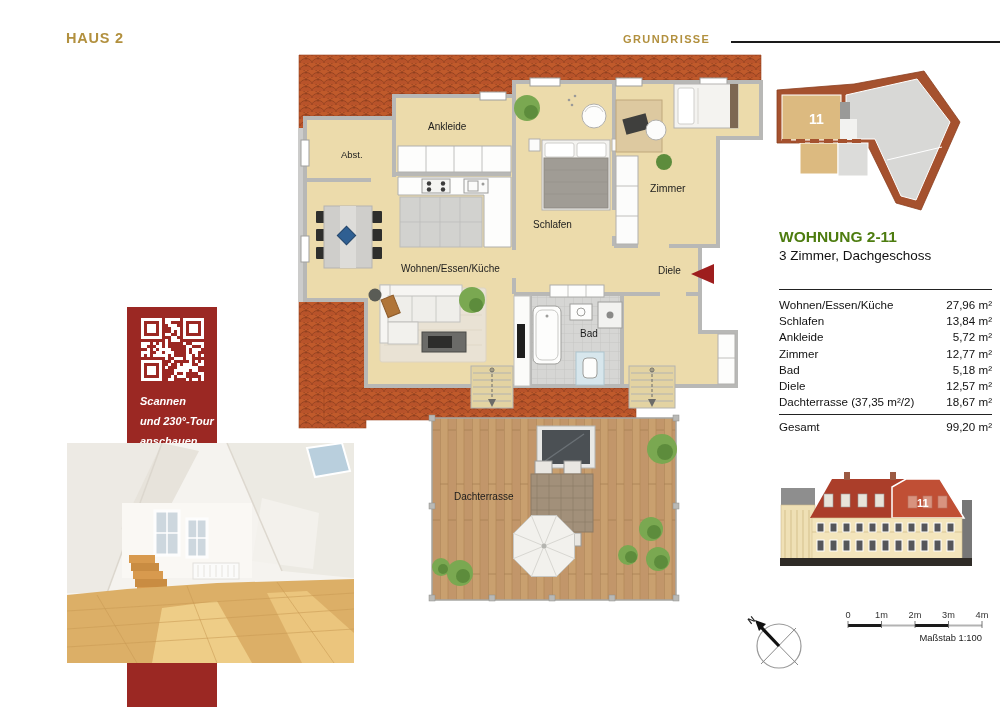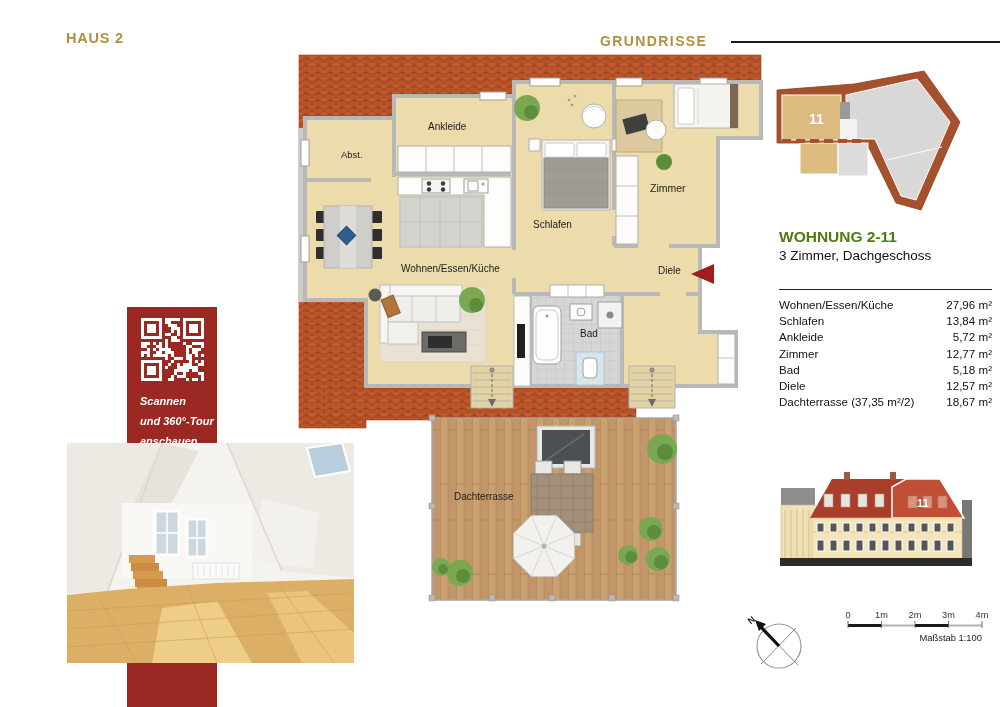--- a/index.html
+++ b/index.html
@@ -1,21 +1,21 @@
 <!DOCTYPE html>
 <html><head>
 <meta charset="utf-8">
 <style>
   html,body{margin:0;padding:0;background:#fff;}
   #page{position:relative;width:1000px;height:707px;background:#fff;overflow:hidden;
         font-family:"Liberation Sans",sans-serif;margin-left:24px;}
   .abs{position:absolute;}
   .gold{color:#b2903e;font-weight:bold;}
   #haus-label{left:42px;top:30px;font-size:14.5px;letter-spacing:.8px;}
-  #section-label{left:576px;top:33px;font-size:14px;letter-spacing:1.4px;}
+  #section-label{left:599px;top:33px;font-size:11px;letter-spacing:1.4px;}
   #section-rule{left:707px;top:41px;width:291px;height:2px;background:#1a1a1a;}
   #apt-title{left:755px;top:228px;font-size:15.5px;font-weight:bold;color:#4d7c0f;}
   #apt-subtitle{left:755px;top:248px;font-size:13.5px;color:#111;}
   #area-table{left:755px;top:289px;width:213px;border-top:1.5px solid #222;
               padding-top:7px;font-size:11.6px;color:#111;}
   .arow{display:flex;justify-content:space-between;line-height:16.2px;}
   .arow .val{text-align:center;}
   #total-row{border-top:1.5px solid #222;margin-top:4px;padding-top:4px;}
   #qr-panel{left:103px;top:307px;width:90px;height:400px;background:#9b2823;}
   #qr-code{position:absolute;left:14px;top:11px;}
@@ -310,20 +310,24 @@
         <span class="lbl">Bad</span>
         <span class="val">5,18 m²</span>
       </div>
     <div class="arow">
         <span class="lbl">Diele</span>
         <span class="val">12,57 m²</span>
       </div>
     <div class="arow">
         <span class="lbl">Dachterrasse (37,35 m²/2)</span>
         <span class="val">18,67 m²</span>
+      </div>
+    <div class="arow" id="total-row">
+        <span class="lbl">Gesamt</span>
+        <span class="val">99,20 m²</span>
       </div>
   </div>
 
   <svg class="abs" style="left:755px;top:468px" width="195" height="105" viewBox="755 468 195 105">
     <rect x="757" y="488" width="34" height="17" fill="#8e8e8e"></rect>
     <rect x="757" y="505" width="34" height="55" fill="#efe0b5" stroke="#cbb98c" stroke-width="0.6"></rect>
     <path d="M761,510V558M767,510V558M773,510V558M779,510V558M785,510V558" stroke="#d9c694" stroke-width="1.2"></path>
     <rect x="938" y="500" width="10" height="60" fill="#777777"></rect>
     <polygon points="786,518 808,479 916,479 940,518" fill="#ab3e2a"></polygon>
     <rect x="820" y="472" width="6" height="8" fill="#9c5a43"></rect>
@@ -525,21 +529,21 @@
         <rect x="6" y="6" width="9" height="9" fill="#ffffff"></rect>
         <rect x="42" y="0" width="21" height="21" fill="#ffffff"></rect>
         <rect x="45" y="3" width="15" height="15" fill="#9b2823"></rect>
         <rect x="48" y="6" width="9" height="9" fill="#ffffff"></rect>
         <rect x="0" y="42" width="21" height="21" fill="#ffffff"></rect>
         <rect x="3" y="45" width="15" height="15" fill="#9b2823"></rect>
         <rect x="6" y="48" width="9" height="9" fill="#ffffff"></rect>
       </svg>
     <div id="qr-text">
       <div>Scannen</div>
-      <div>und 360°-Tour</div>
+      <div>und 230°-Tour</div>
       <div>anschauen</div>
     </div>
   </div>
 
   <svg id="photo" class="abs" width="287" height="220" viewBox="0 0 287 220">
     <rect width="287" height="220" fill="#f5f3ef"></rect>
     <polygon points="0,0 95,0 40,150 0,150" fill="#edeae4"></polygon>
     <polygon points="95,0 132,8 86,96 54,86" fill="#e7e3db"></polygon>
     <line x1="95" y1="0" x2="40" y2="150" stroke="#dcd7ce" stroke-width="1.5"></line>
     <polygon points="160,0 287,0 287,135 215,128" fill="#eceae3"></polygon>

